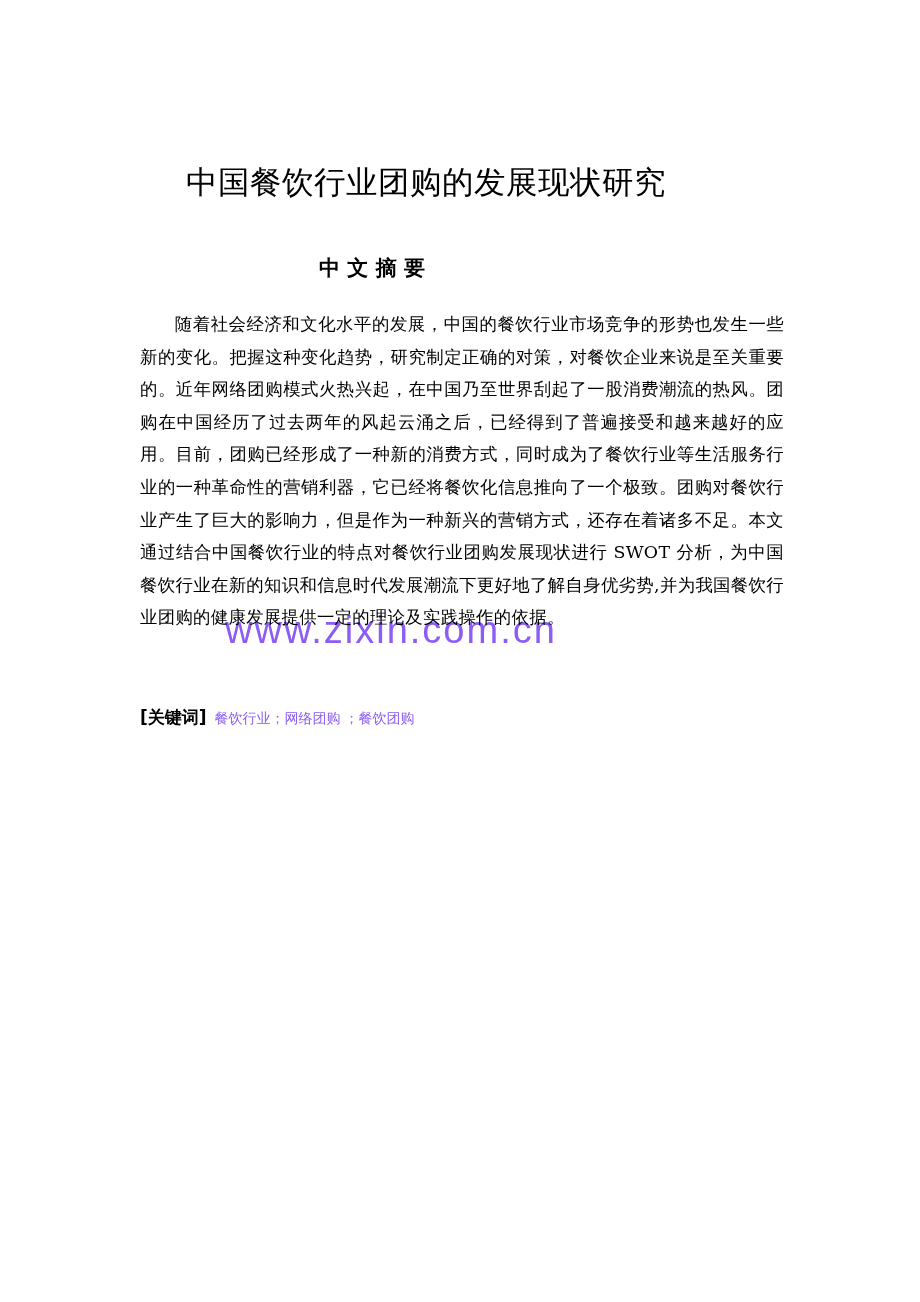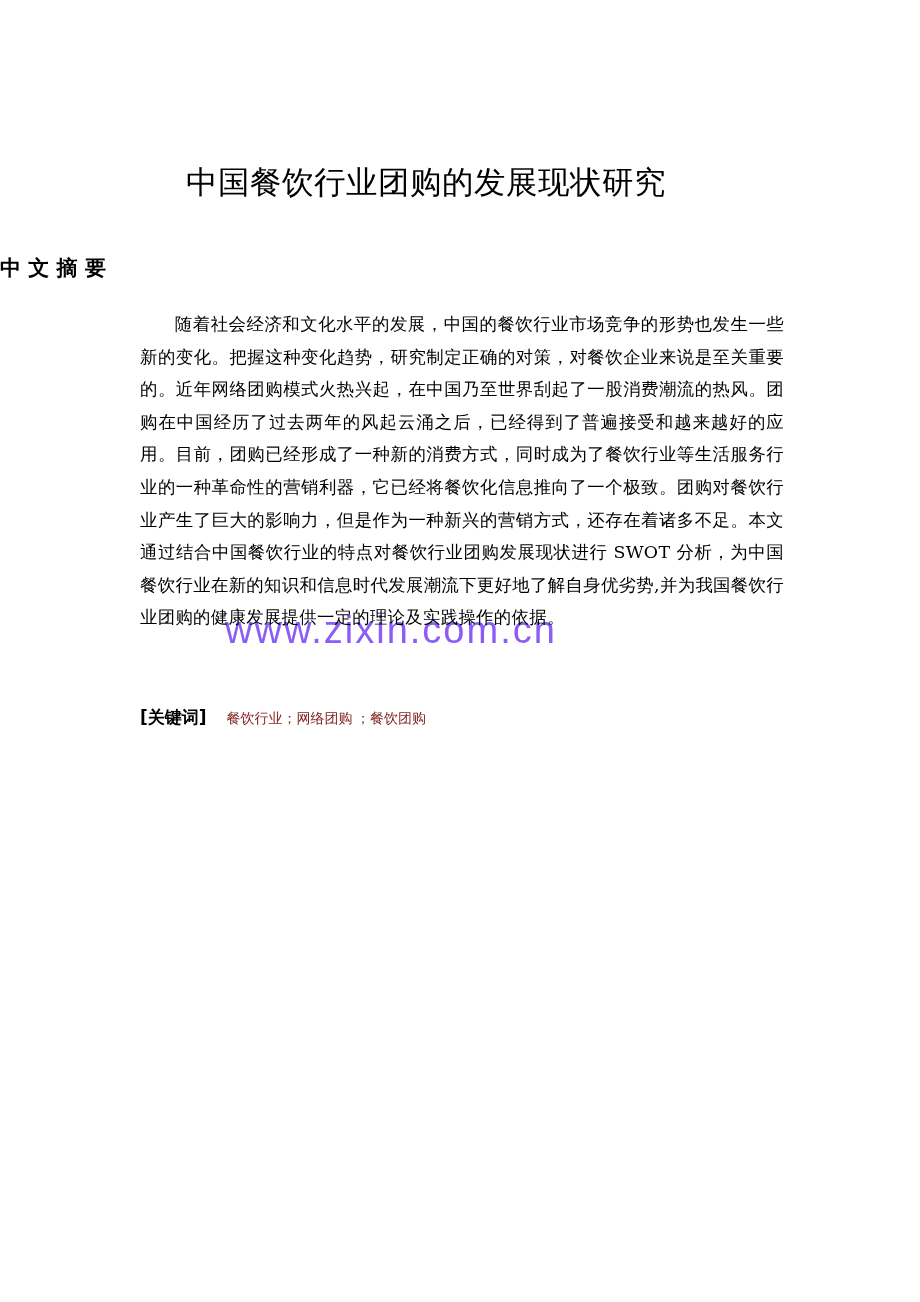--- a/index.html
+++ b/index.html
@@ -26,21 +26,21 @@
       line-height: 40px;
       letter-spacing: 0.5px;
       white-space: nowrap;
     }
     .abstract-heading {
       position: absolute;
       left: 0;
       top: 253px;
       width: 744px;
       margin: 0;
-      text-align: left;
+      text-align: center;
       font-family: "DejaVu Sans", "Liberation Sans", sans-serif;
       font-weight: bold;
       font-size: 21px;
       line-height: 30px;
       white-space: pre;
     }
     .abstract-body {
       position: absolute;
       left: 140px;
       top: 308px;
@@ -76,24 +76,24 @@
       margin: 0;
       white-space: nowrap;
       line-height: 28px;
     }
     .keywords-label {
       font-family: "DejaVu Sans", "Liberation Sans", sans-serif;
       font-size: 17px;
       font-weight: bold;
     }
     .keywords-values {
-      font-family: Liberation Serif, serif;
+      font-family: Liberation Sans, sans-serif;
       font-size: 14px;
-      color: #7f1d1d;
-      margin-left: 16px;
+      color: #8b5cf6;
+      margin-left: 4px;
     }
   </style>
 </head>
 <body>
 
 <div class="watermark">www.zixin.com.cn</div>
 
 <h1 class="page-title">中国餐饮行业团购的发展现状研究</h1>
 
 <h2 class="abstract-heading">中 文 摘 要</h2>

